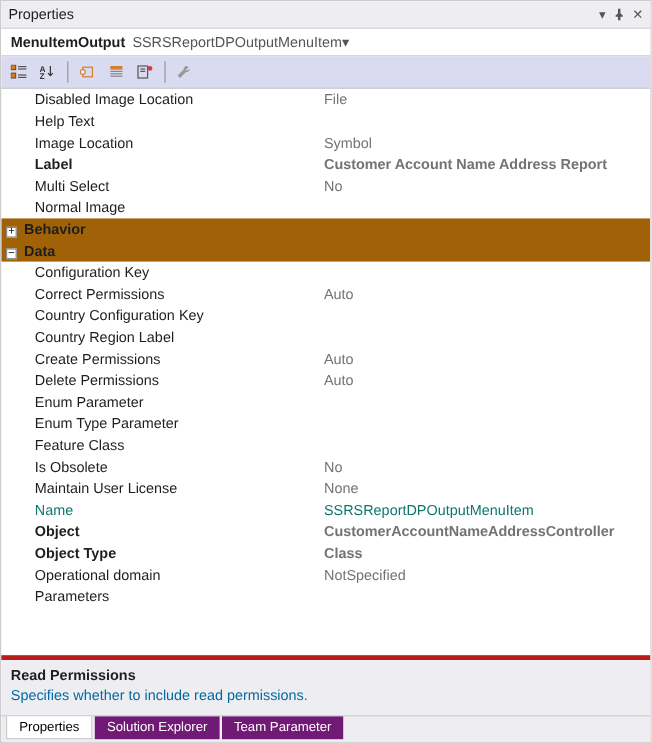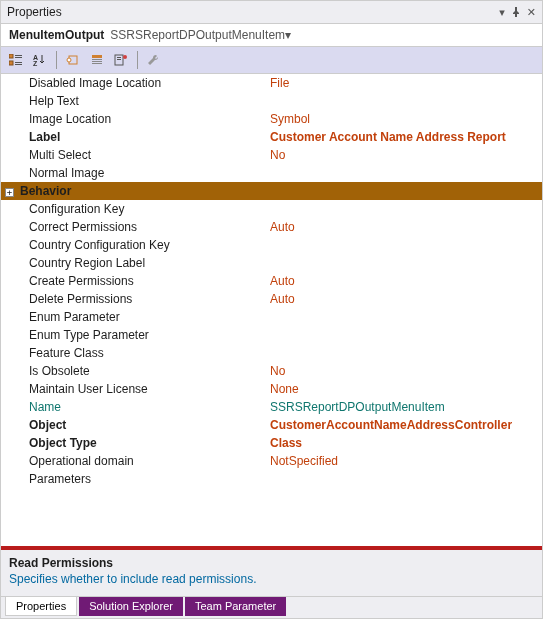--- a/index.html
+++ b/index.html
@@ -65,21 +65,21 @@
   .grid { width: 100%; border-collapse: collapse; table-layout: fixed; }
   .grid td {
     padding: 1px 4px;
     height: 18px;
     vertical-align: middle;
     white-space: nowrap;
     overflow: hidden;
     text-overflow: ellipsis;
   }
   .grid td.propname { width: 265px; padding-left: 28px; }
-  .grid td.propval { color: #c2410c; }
+  .grid td.propval { color: #737373; }
   .grid tr.cat td {
     background: #a16207;
     font-weight: bold;
     padding-left: 4px;
   }
   .grid tr.cat .toggle {
     display: inline-block;
     width: 9px; height: 9px;
     border: 1px solid #888;
     background: #fff;
@@ -226,20 +226,23 @@
             <td class="propname">Multi Select</td>
             <td class="propval">No</td>
           </tr>
         <tr>
             <td class="propname">Normal Image</td>
             <td class="propval"></td>
           </tr>
         <tr class="cat">
             <td colspan="2"><span class="toggle">+</span><span>Behavior</span></td>
           </tr>
+        <tr class="cat">
+            <td colspan="2"><span class="toggle">−</span><span>Data</span></td>
+          </tr>
         <tr>
             <td class="propname">Configuration Key</td>
             <td class="propval"></td>
           </tr>
         <tr>
             <td class="propname">Correct Permissions</td>
             <td class="propval">Auto</td>
           </tr>
         <tr>
             <td class="propname">Country Configuration Key</td>

